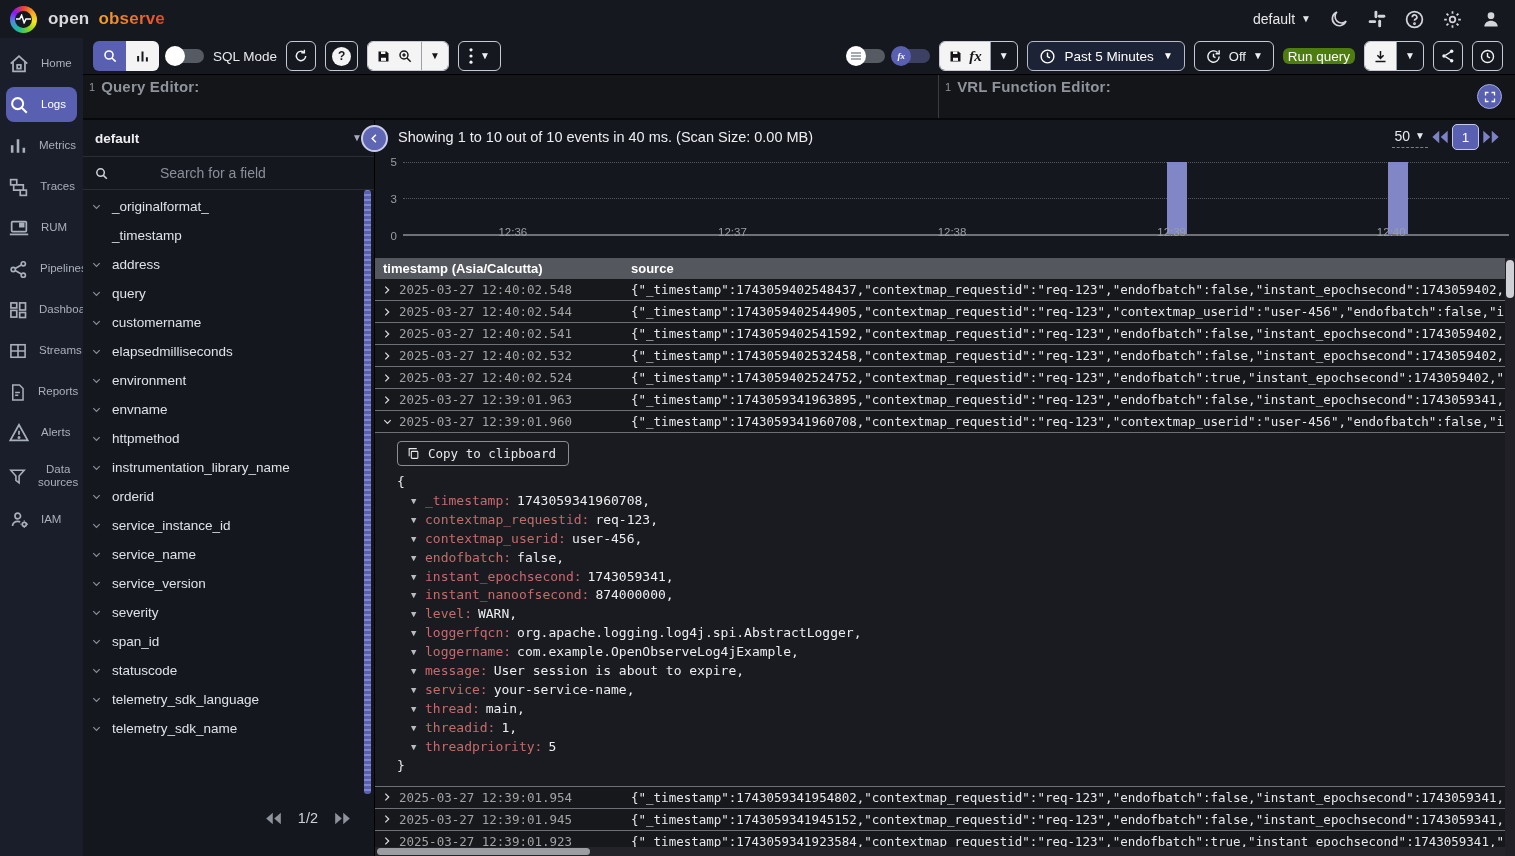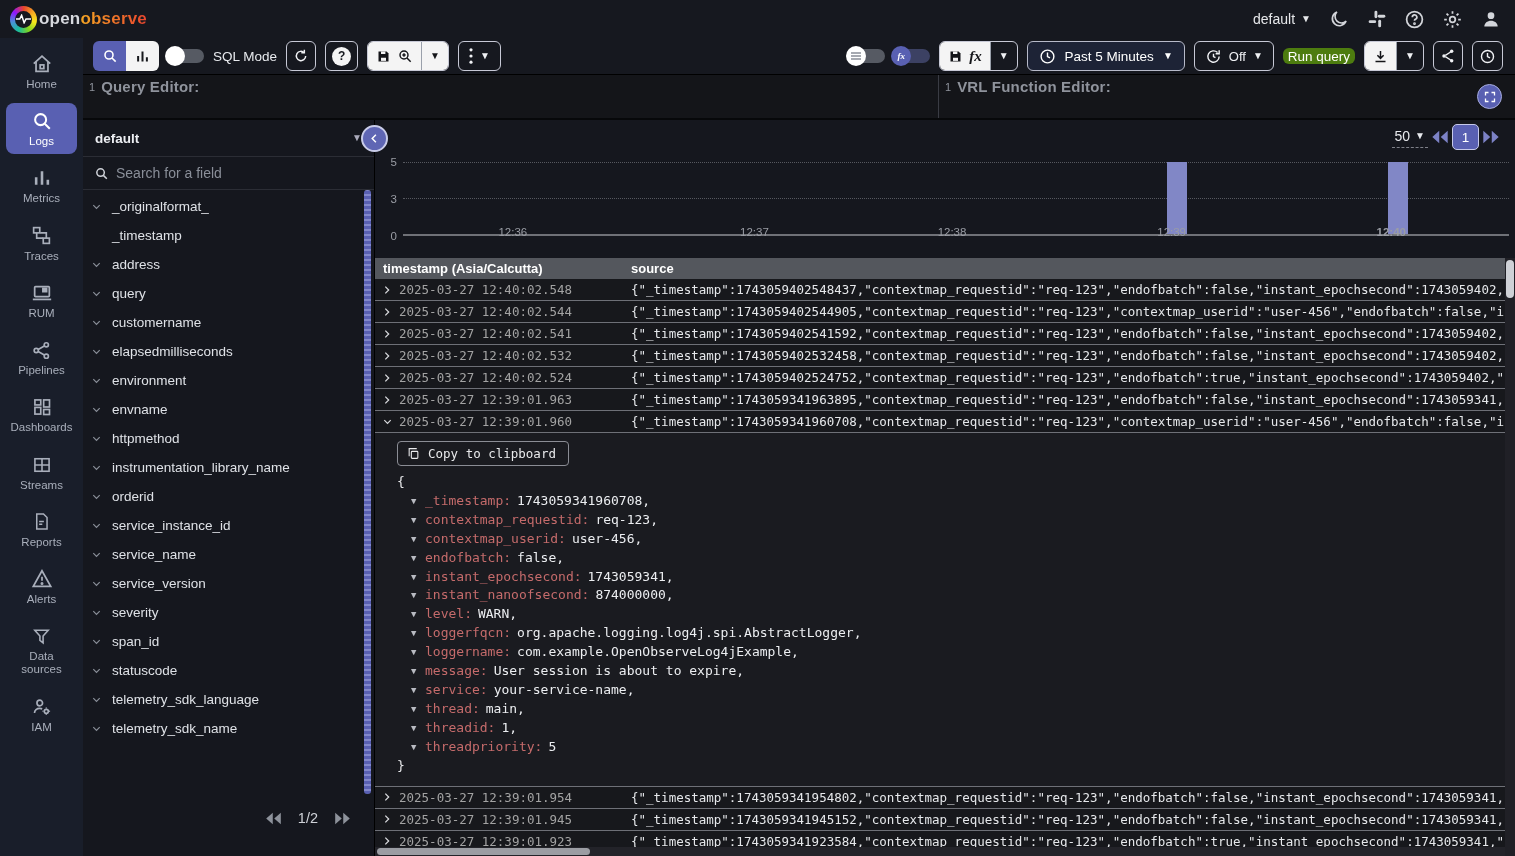--- a/index.html
+++ b/index.html
@@ -1,38 +1,38 @@
 <!DOCTYPE html>
 <html><head>
 <meta charset="utf-8">
 <style>
   * { margin:0; padding:0; box-sizing:border-box; }
   html,body { width:1515px; height:856px; overflow:hidden; background:#101217; }
   body { font-family:"Liberation Sans", sans-serif; color:#e8eaee; font-size:13px; }
 
   
   .topbar { height:38px; background:#16181f; display:flex; align-items:center; padding:0 14px 0 10px; }
-  .logo { display:flex; align-items:center; gap:0; }
+  .logo { display:flex; align-items:center; gap:9px; }
   .logo-ring { width:27px; height:27px; border-radius:50%;
     background:conic-gradient(#e8442e,#f5a623,#f8e71c,#7ed321,#1abc9c,#4a90d9,#9013fe,#e8442e);
     position:relative; display:flex; align-items:center; justify-content:center; }
   .logo-ring::after{ content:""; position:absolute; inset:5px; background:#16181f; border-radius:50%; }
   .logo-ring svg { position:relative; z-index:2; }
   .logo-open { color:#d7d9de; font-size:17px; font-weight:600; letter-spacing:.2px; margin-left:2px;}
   .logo-observe { font-size:17px; font-weight:700; letter-spacing:.2px;
     background:linear-gradient(90deg,#f5a623,#e8442e); -webkit-background-clip:text; background-clip:text;
     color:transparent; }
   .topbar-right { margin-left:auto; display:flex; align-items:center; gap:17px; }
   .org-select { display:flex; align-items:center; gap:6px; font-size:14px; color:#e6e7ea; cursor:pointer;}
   .tb-ic { width:21px; height:21px; color:#d3d5da; display:flex; align-items:center; justify-content:center; }
 
   
   .app-body { display:flex; height:818px; }
   .sidebar { width:83px; background:#191e2a; display:flex; flex-direction:column; align-items:center; padding-top:8px; gap:6px; flex:none; }
-  .sb-item { width:71px; padding:7px 2px 6px; display:flex; flex-direction:column; align-items:center; gap:3px;
+  .sb-item { width:71px; padding:7px 2px 6px; display:flex; align-items:center; gap:11px;
     border-radius:8px; color:#a9afbb; cursor:pointer; }
   .sb-item .sb-ic { width:22px; height:22px; display:flex; align-items:center; justify-content:center;}
   .sb-item .sb-lb { font-size:11.5px; text-align:center; line-height:1.15; }
   .sb-item.active { background:#5960b2; color:#ffffff; }
 
   .content { flex:1; display:flex; flex-direction:column; min-width:0; background:#15171e;}
 
   
   .toolbar { height:36px; display:flex; align-items:center; gap:9px; padding:0 12px 0 10px; background:#16181f;}
   .split { display:flex; height:30px; border-radius:6px; overflow:hidden; cursor:pointer;}
@@ -74,21 +74,21 @@
      border:1px solid #a6abdd;}
 
   
   .workspace { flex:1; display:flex; min-height:0; }
 
   .fields { width:292px; flex:none; border-right:1px solid #000; display:flex; flex-direction:column; background:#15171e; position:relative;}
   .stream-row { height:37px; display:flex; align-items:center; padding:0 12px; border-bottom:1px solid #2b2d35; cursor:pointer;}
   .stream-row .sv { font-size:13.5px; font-weight:600; color:#eceef2;}
   .stream-row .caret { margin-left:auto; color:#aab; }
   .search-row { height:33px; display:flex; align-items:center; gap:7px; padding:0 11px; border-bottom:1px solid #2b2d35;}
-  .search-row input { background:transparent; border:none; outline:none; color:#e8eaee; font-size:14px; width:200px; font-family:inherit;}
+  .search-row input { background:transparent; border:none; outline:none; color:#e8eaee; font-size:14px; width:200px; font-family:inherit;margin-left:44px;}
   .search-row input::placeholder { color:#8a8f99; }
   .field-list { flex:1; overflow:hidden; position:relative; padding-top:2px;}
   .f-item { height:29px; display:flex; align-items:center; gap:9px; padding:0 6px 0 8px; color:#dfe2e7; font-size:13.5px; cursor:pointer;}
   .f-item .fchev { width:12px; color:#8a8f99; display:flex; }
   .f-scroll { position:absolute; top:0; bottom:0; right:3px; width:7px; border-radius:3px;
      background:repeating-linear-gradient(0deg,#5960b2 0 3px,#8287cb 3px 5px); }
   .f-pager { height:62px; display:flex; align-items:center; justify-content:flex-end; gap:15px; padding:0 22px 14px 0; color:#8d929b;}
   .f-pager .pgtxt { font-size:14.5px; color:#cfd2d8;}
 
   .results { flex:1; min-width:0; display:flex; flex-direction:column; position:relative; background:#15171e;}
@@ -669,20 +669,21 @@
 
       <main class="results">
         <span class="collapse-btn">
           <span>
               <svg width="11" height="11" viewBox="0 0 24 24" fill="none" stroke="currentColor" stroke-width="3.2">
                 <path d="M15 4l-8 8 8 8"></path>
               </svg>
             </span>
         </span>
         <div class="status-row">
+          <span class="status-txt">Showing 1 to 10 out of 10 events in 40 ms. (Scan Size: 0.00 MB)</span>
           <div class="pager">
             <span class="psize">
               <span>50</span>
               <span class="caret">▼</span>
             </span>
             <span class="dbl">
                 <svg width="20" height="16" viewBox="0 0 26 20" fill="currentColor">
                   <path d="M12 2L3 10l9 8zM23 2l-9 8 9 8z"></path>
                 </svg>
               </span>
@@ -699,24 +700,24 @@
           <div class="plot">
               <div class="gline" style="top: 50%;"></div>
               <div class="gline" style="top: 0%;"></div>
               <div class="bar" style="left: calc(70% - 10px); height: 100%; background: rgb(129, 135, 198);"></div>
               <div class="bar" style="left: calc(90% - 10px); height: 100%; background: rgb(129, 135, 198);"></div>
             </div>
         <span class="ylab" style="top: calc(76px); position: absolute; left: 2px;">0</span>
             <span class="ylab" style="top: calc(39px); position: absolute; left: 2px;">3</span>
             <span class="ylab" style="top: calc(2px); position: absolute; left: 2px;">5</span>
             <span class="xlab" style="left: calc(9.7% + 22px);">12:36</span>
-            <span class="xlab" style="left: calc(29.1% + 22px); margin-left: 22px;">12:37</span>
+            <span class="xlab" style="left: calc(29.1% + 22px);">12:37</span>
             <span class="xlab" style="left: calc(48.5% + 22px);">12:38</span>
             <span class="xlab" style="left: calc(67.9% + 22px);">12:39</span>
-            <span class="xlab" style="left: calc(87.3% + 22px); font-weight: bold;">12:40</span>
+            <span class="xlab" style="left: calc(87.3% + 22px);">12:40</span>
           </div>
 
         <div class="thead">
           <span class="th-ts">timestamp (Asia/Calcutta)</span>
           <span class="th-src">source</span>
         </div>
         <div class="tbody">
             <div class="trow">
               <span class="texp">
                 <svg width="10" height="10" viewBox="0 0 24 24" fill="none" stroke="currentColor" stroke-width="3">

